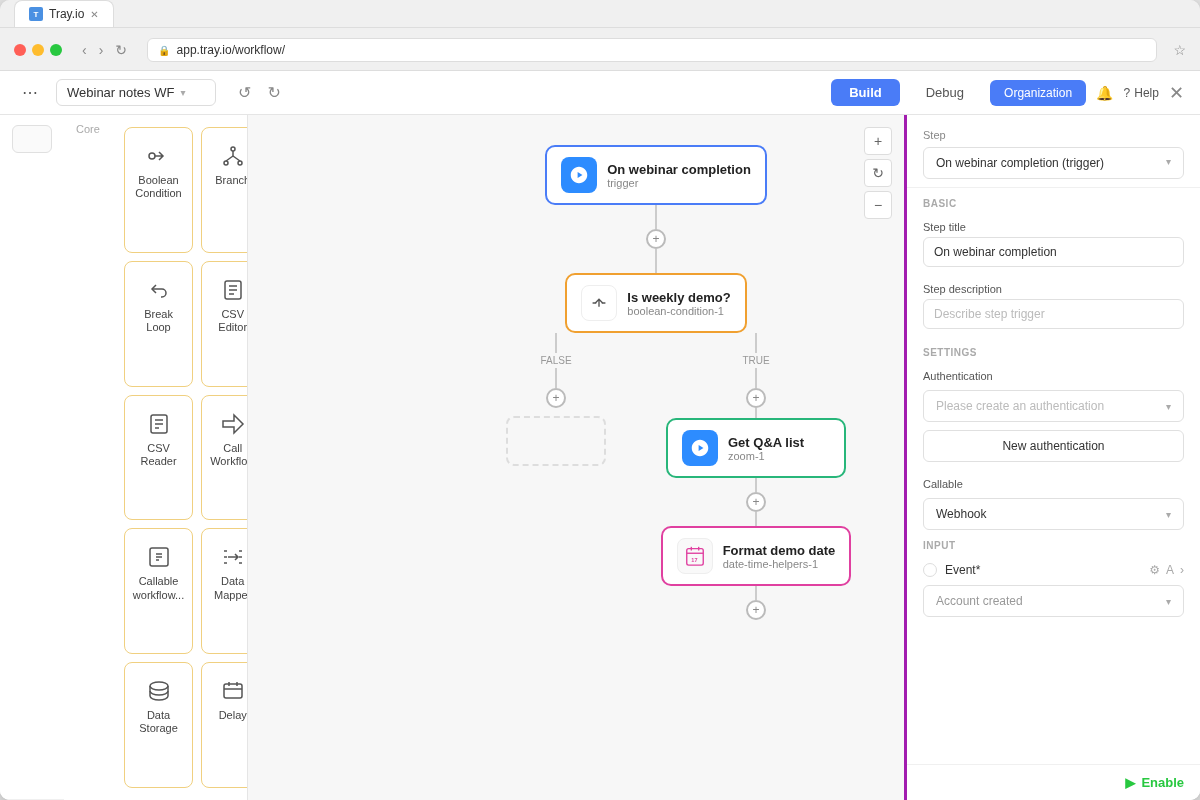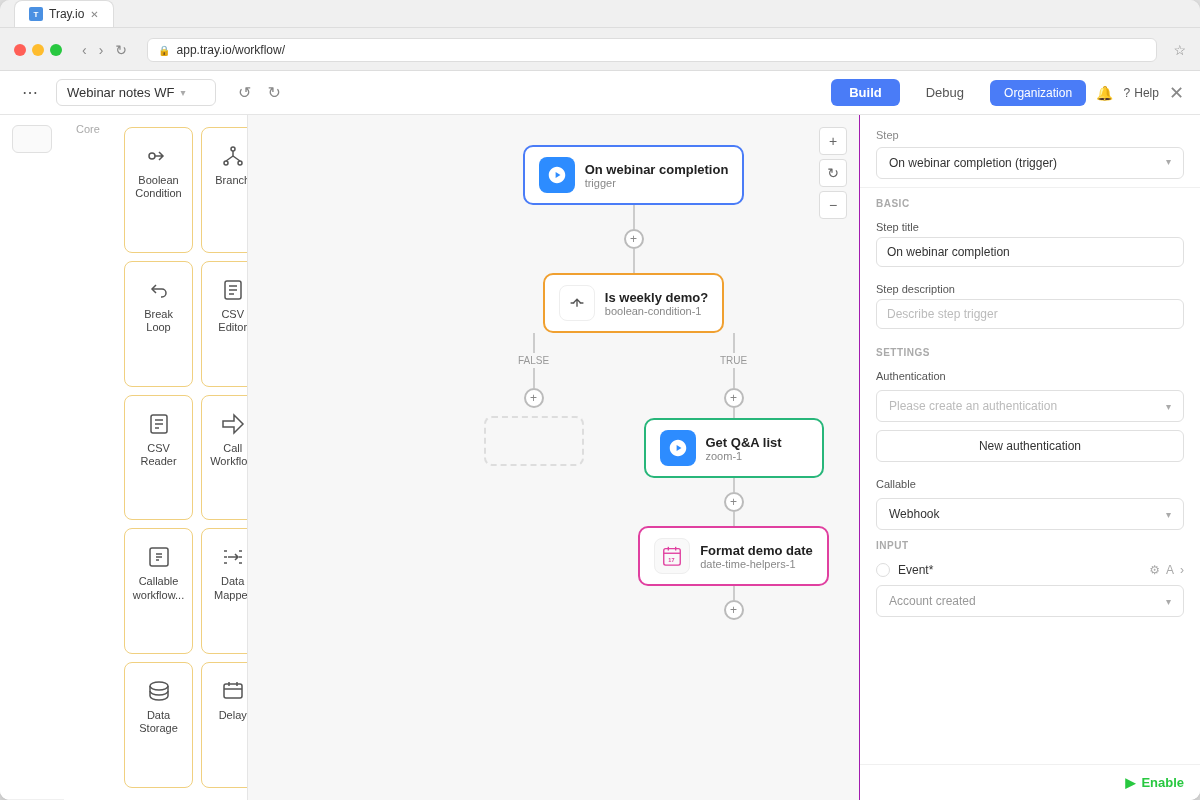--- a/index.html
+++ b/index.html
@@ -66,21 +66,21 @@
     .node-icon-zoom { background: #2d8cff; color: white; }
     .node-icon-condition { background: white; color: #555; border: 1px solid #eee; }
     .node-icon-datetime { background: #f9f9f9; color: #555; border: 1px solid #eee; }
     .node-info { display: flex; flex-direction: column; }
     .node-title { font-size: 13px; font-weight: 600; color: #222; }
     .node-subtitle { font-size: 11px; color: #888; }
     .connector-line { width: 2px; height: 24px; background: #ccc; margin: 0 auto; }
     .add-btn { width: 20px; height: 20px; border-radius: 50%; background: white; border: 2px solid #bbb; display: flex; align-items: center; justify-content: center; cursor: pointer; color: #888; font-size: 12px; margin: 0 auto; }
 
     
-    .right-panel { width: 341px; background: white; border-left: 1px solid #a21caf; display: flex; flex-direction: column; overflow-y: auto; }
+    .right-panel { width: 296px; background: white; border-left: 3px solid #a21caf; display: flex; flex-direction: column; overflow-y: auto; }
     .panel-header { padding: 14px 16px 8px; border-bottom: 1px solid #f0f0f0; }
     .panel-step-label { font-size: 11px; color: #888; margin-bottom: 6px; }
     .panel-dropdown { display: flex; align-items: flex-start; justify-content: space-between; border: 1px solid #e0e0e0; border-radius: 6px; padding: 8px 12px; cursor: pointer; font-size: 12px; color: #333; }
     .section-label { font-size: 10px; color: #aaa; font-weight: 600; letter-spacing: 0.05em; padding: 10px 16px 4px; text-transform: uppercase; }
     .field-group { padding: 8px 16px; }
     .field-label { font-size: 11px; color: #555; margin-bottom: 4px; font-weight: 500; }
     .field-input { width: 100%; border: 1px solid #e0e0e0; border-radius: 6px; padding: 7px 10px; font-size: 12px; color: #333; background: white; }
     .field-input::placeholder { color: #bbb; }
     .auth-dropdown { display: flex; align-items: center; justify-content: space-between; border: 1px solid #e0e0e0; border-radius: 6px; padding: 8px 12px; cursor: pointer; font-size: 12px; color: #bbb; margin: 0 16px; }
     .new-auth-btn { margin: 8px 16px; border: 1px solid #e0e0e0; border-radius: 6px; padding: 8px; text-align: center; cursor: pointer; font-size: 12px; color: #333; background: white; width: calc(100% - 32px); }

